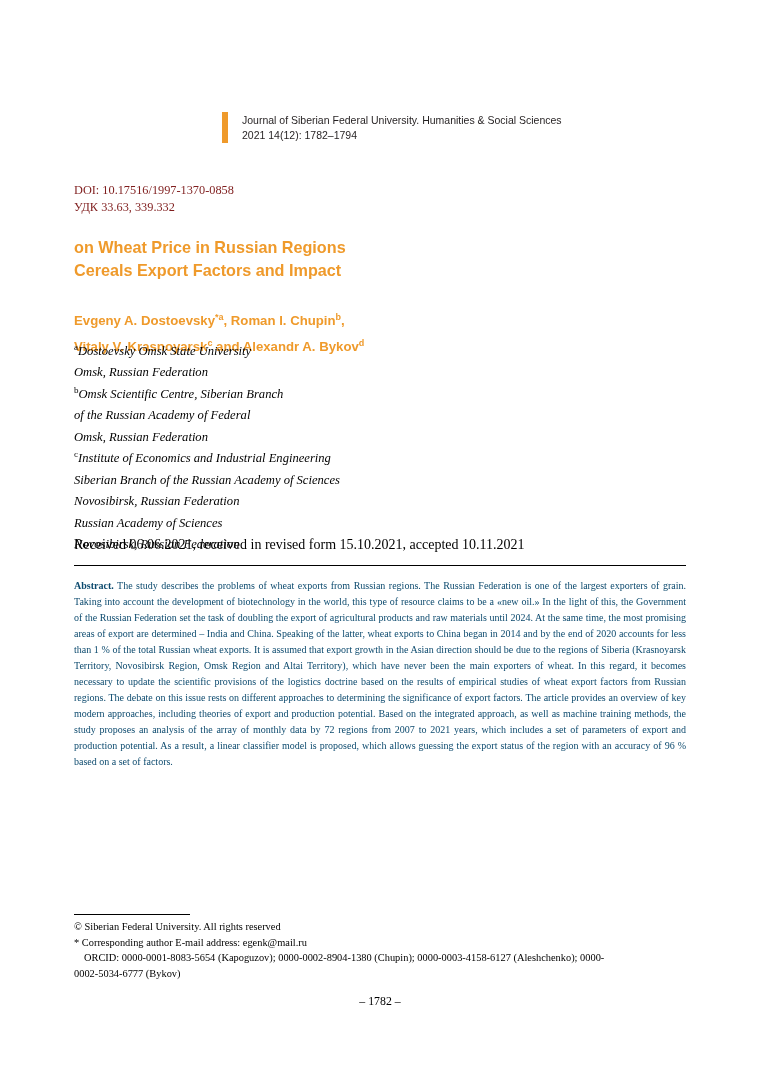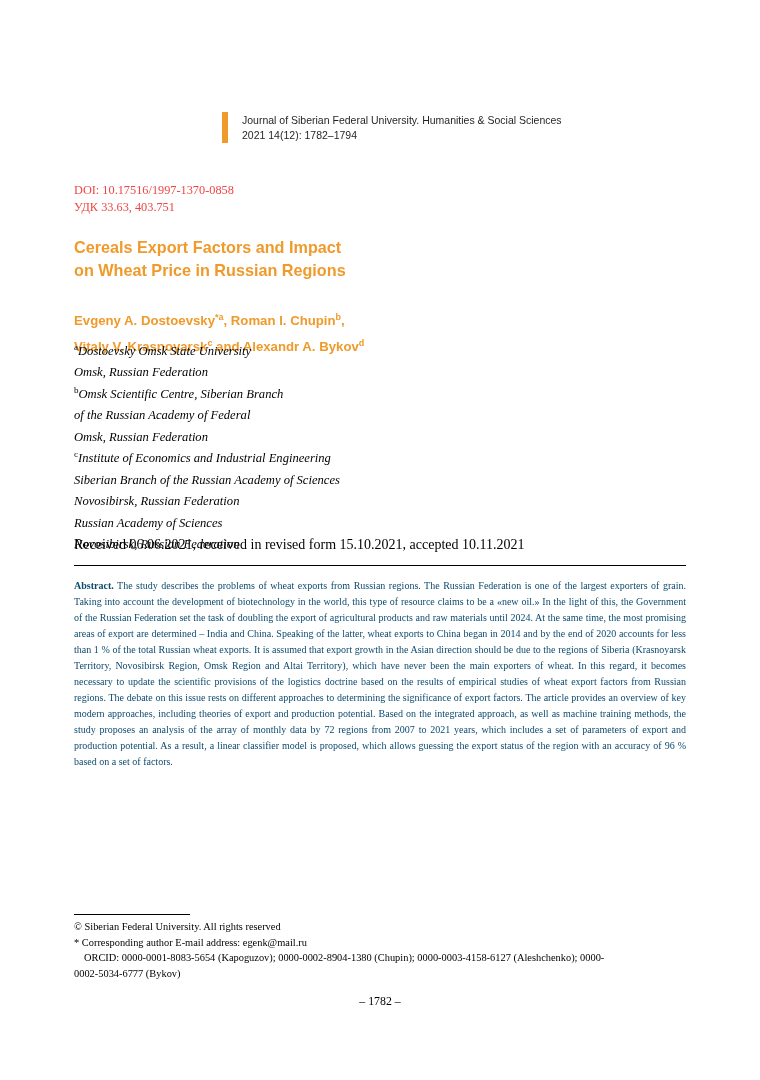--- a/index.html
+++ b/index.html
@@ -47,21 +47,21 @@
   }
 
   
   .doi-block {
     position: absolute;
     left: 74px;
     top: 174px;
     font-family: "Liberation Serif", serif;
     font-size: 12.3px;
     line-height: 16.5px;
-    color: #ef4444;
+    color: #7f1d1d;
   }
 
   
   .title {
     position: absolute;
     left: 74px;
     top: 228px;
     width: 560px;
     font-family: "Liberation Sans", sans-serif;
     font-weight: bold;
@@ -175,26 +175,26 @@
   <div class="journal-header">
     <div class="journal-bar"></div>
     <div class="journal-lines">
       <div>Journal of Siberian Federal University.  Humanities &amp; Social Sciences</div>
       <div>2021 14(12): 1782–1794</div>
     </div>
   </div>
 
   <div class="doi-block">
     <div>DOI: 10.17516/1997-1370-0858</div>
-    <div>УДК 33.63, 403.751</div>
+    <div>УДК 33.63, 339.332</div>
   </div>
 
   <div class="title">
+    <div>on Wheat Price in Russian Regions</div>
     <div>Cereals Export Factors and Impact</div>
-    <div>on Wheat Price in Russian Regions</div>
   </div>
 
   <div class="authors">
     <div><span>Evgeny A. Dostoevsky</span><sup>*a</sup><span>, Roman I. Chupin</span><sup>b</sup><span>,</span></div>
     <div><span>Vitaly V. Krasnoyarsk</span><sup>c</sup><span> and Alexandr A. Bykov</span><sup>d</sup></div>
   </div>
 
   <div class="affiliations">
     <div><sup>a</sup><span>Dostoevsky Omsk State University</span></div>
     <div><sup></sup><span>Omsk, Russian Federation</span></div>

